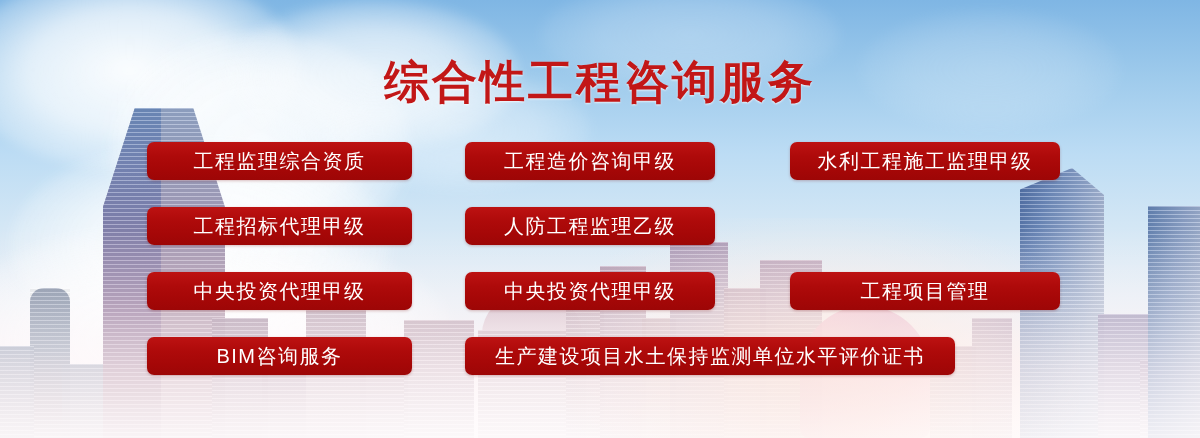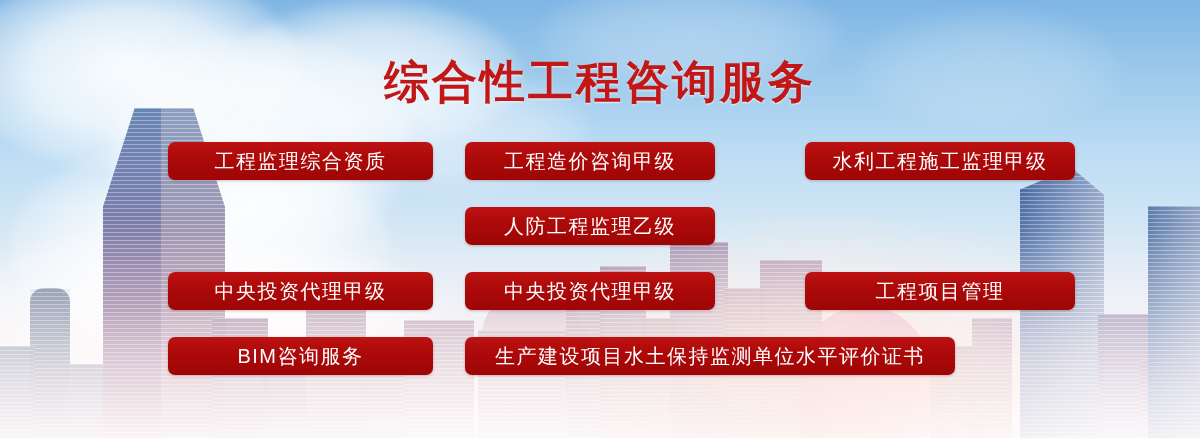--- a/index.html
+++ b/index.html
@@ -217,23 +217,23 @@
     background: linear-gradient(to bottom, #bd1212 0%, #ae0a0a 38%, #a50707 72%, #9d0606 100%);
     color: #ffffff;
     font-size: 20px;
     font-weight: 500;
     letter-spacing: 1.5px;
     white-space: nowrap;
     box-shadow: 0 1px 3px rgba(120,0,0,0.25);
   }
 
   
-  .col1 { left: 147px; width: 265px; margin-left: 21px; }
+  .col1 { left: 147px; width: 265px; }
   .col2 { left: 465px; width: 250px; }
-  .col3 { left: 790px; width: 270px; margin-left: 15px; }
+  .col3 { left: 790px; width: 270px; }
   .wide { left: 465px; width: 490px; }
 </style>
 </head>
 <body>
 
 <div class="banner">
 
   <div class="cloud-layer">
     <div class="cloud c1"></div>
     <div class="cloud c2"></div>
@@ -329,20 +329,21 @@
 
     <div class="rows">
 
       <div class="row">
         <div class="badge col1">工程监理综合资质</div>
         <div class="badge col2">工程造价咨询甲级</div>
         <div class="badge col3">水利工程施工监理甲级</div>
       </div>
 
       <div class="row">
+        <div class="badge col1">工程招标代理甲级</div>
         <div class="badge col2">人防工程监理乙级</div>
       </div>
 
       <div class="row">
         <div class="badge col1">中央投资代理甲级</div>
         <div class="badge col2">中央投资代理甲级</div>
         <div class="badge col3">工程项目管理</div>
       </div>
 
       <div class="row">

